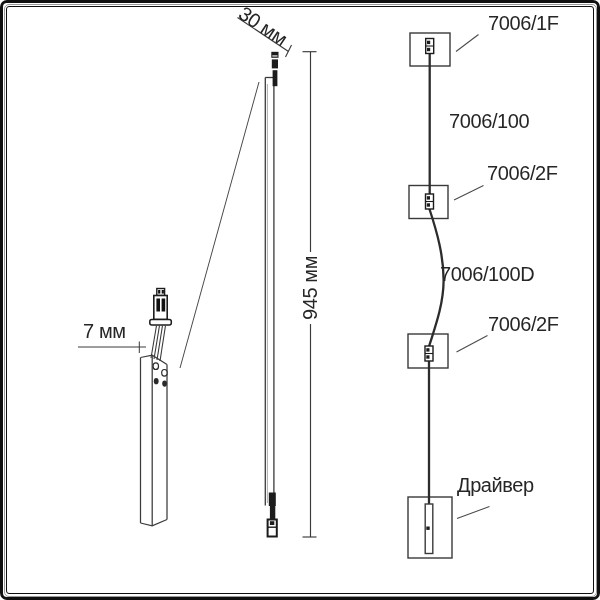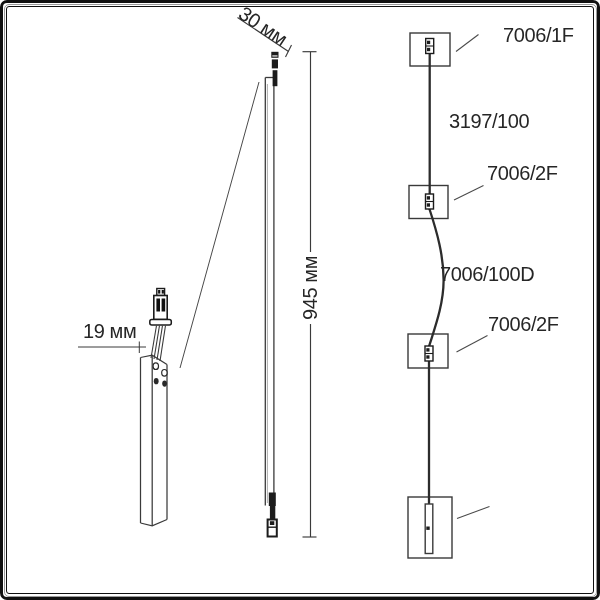--- a/index.html
+++ b/index.html
@@ -139,31 +139,32 @@
         <path d="M456,51.5 L478.5,34.5"></path>
         <path d="M454,200 L483.5,185.5"></path>
         <path d="M456.5,352 L487.5,335.5"></path>
         <path d="M457,518.5 L489.5,506.5"></path>
       </g>
     </g>
   </svg>
 
   <div class="lbl lbl-rot30" style="left:263px; top:26px;">30 мм</div>
 
-  <div class="lbl" style="left:83px; top:320px;">19 мм</div>
+  <div class="lbl" style="left:83px; top:320px;">7 мм</div>
 
   <div class="lbl lbl-rot90" style="left:310px; top:288px;">945 мм</div>
 
-  <div class="lbl" style="left:503px; top:12px;margin-top:12px;">7006/1F</div>
+  <div class="lbl" style="left:488px; top:12px;">7006/1F</div>
 
-  <div class="lbl" style="left:449px; top:110px;">3197/100</div>
+  <div class="lbl" style="left:449px; top:110px;">7006/100</div>
 
   <div class="lbl" style="left:487px; top:162px;">7006/2F</div>
 
   <div class="lbl" style="left:440px; top:263px;">7006/100D</div>
 
   <div class="lbl" style="left:488px; top:313px;">7006/2F</div>
 
+  <div class="lbl" style="left:457px; top:474px;">Драйвер</div>
 
   <div class="frame-outer"></div>
   <div class="frame-gray"></div>
   <div class="frame-inner"></div>
 </div>
 
 </body></html>

